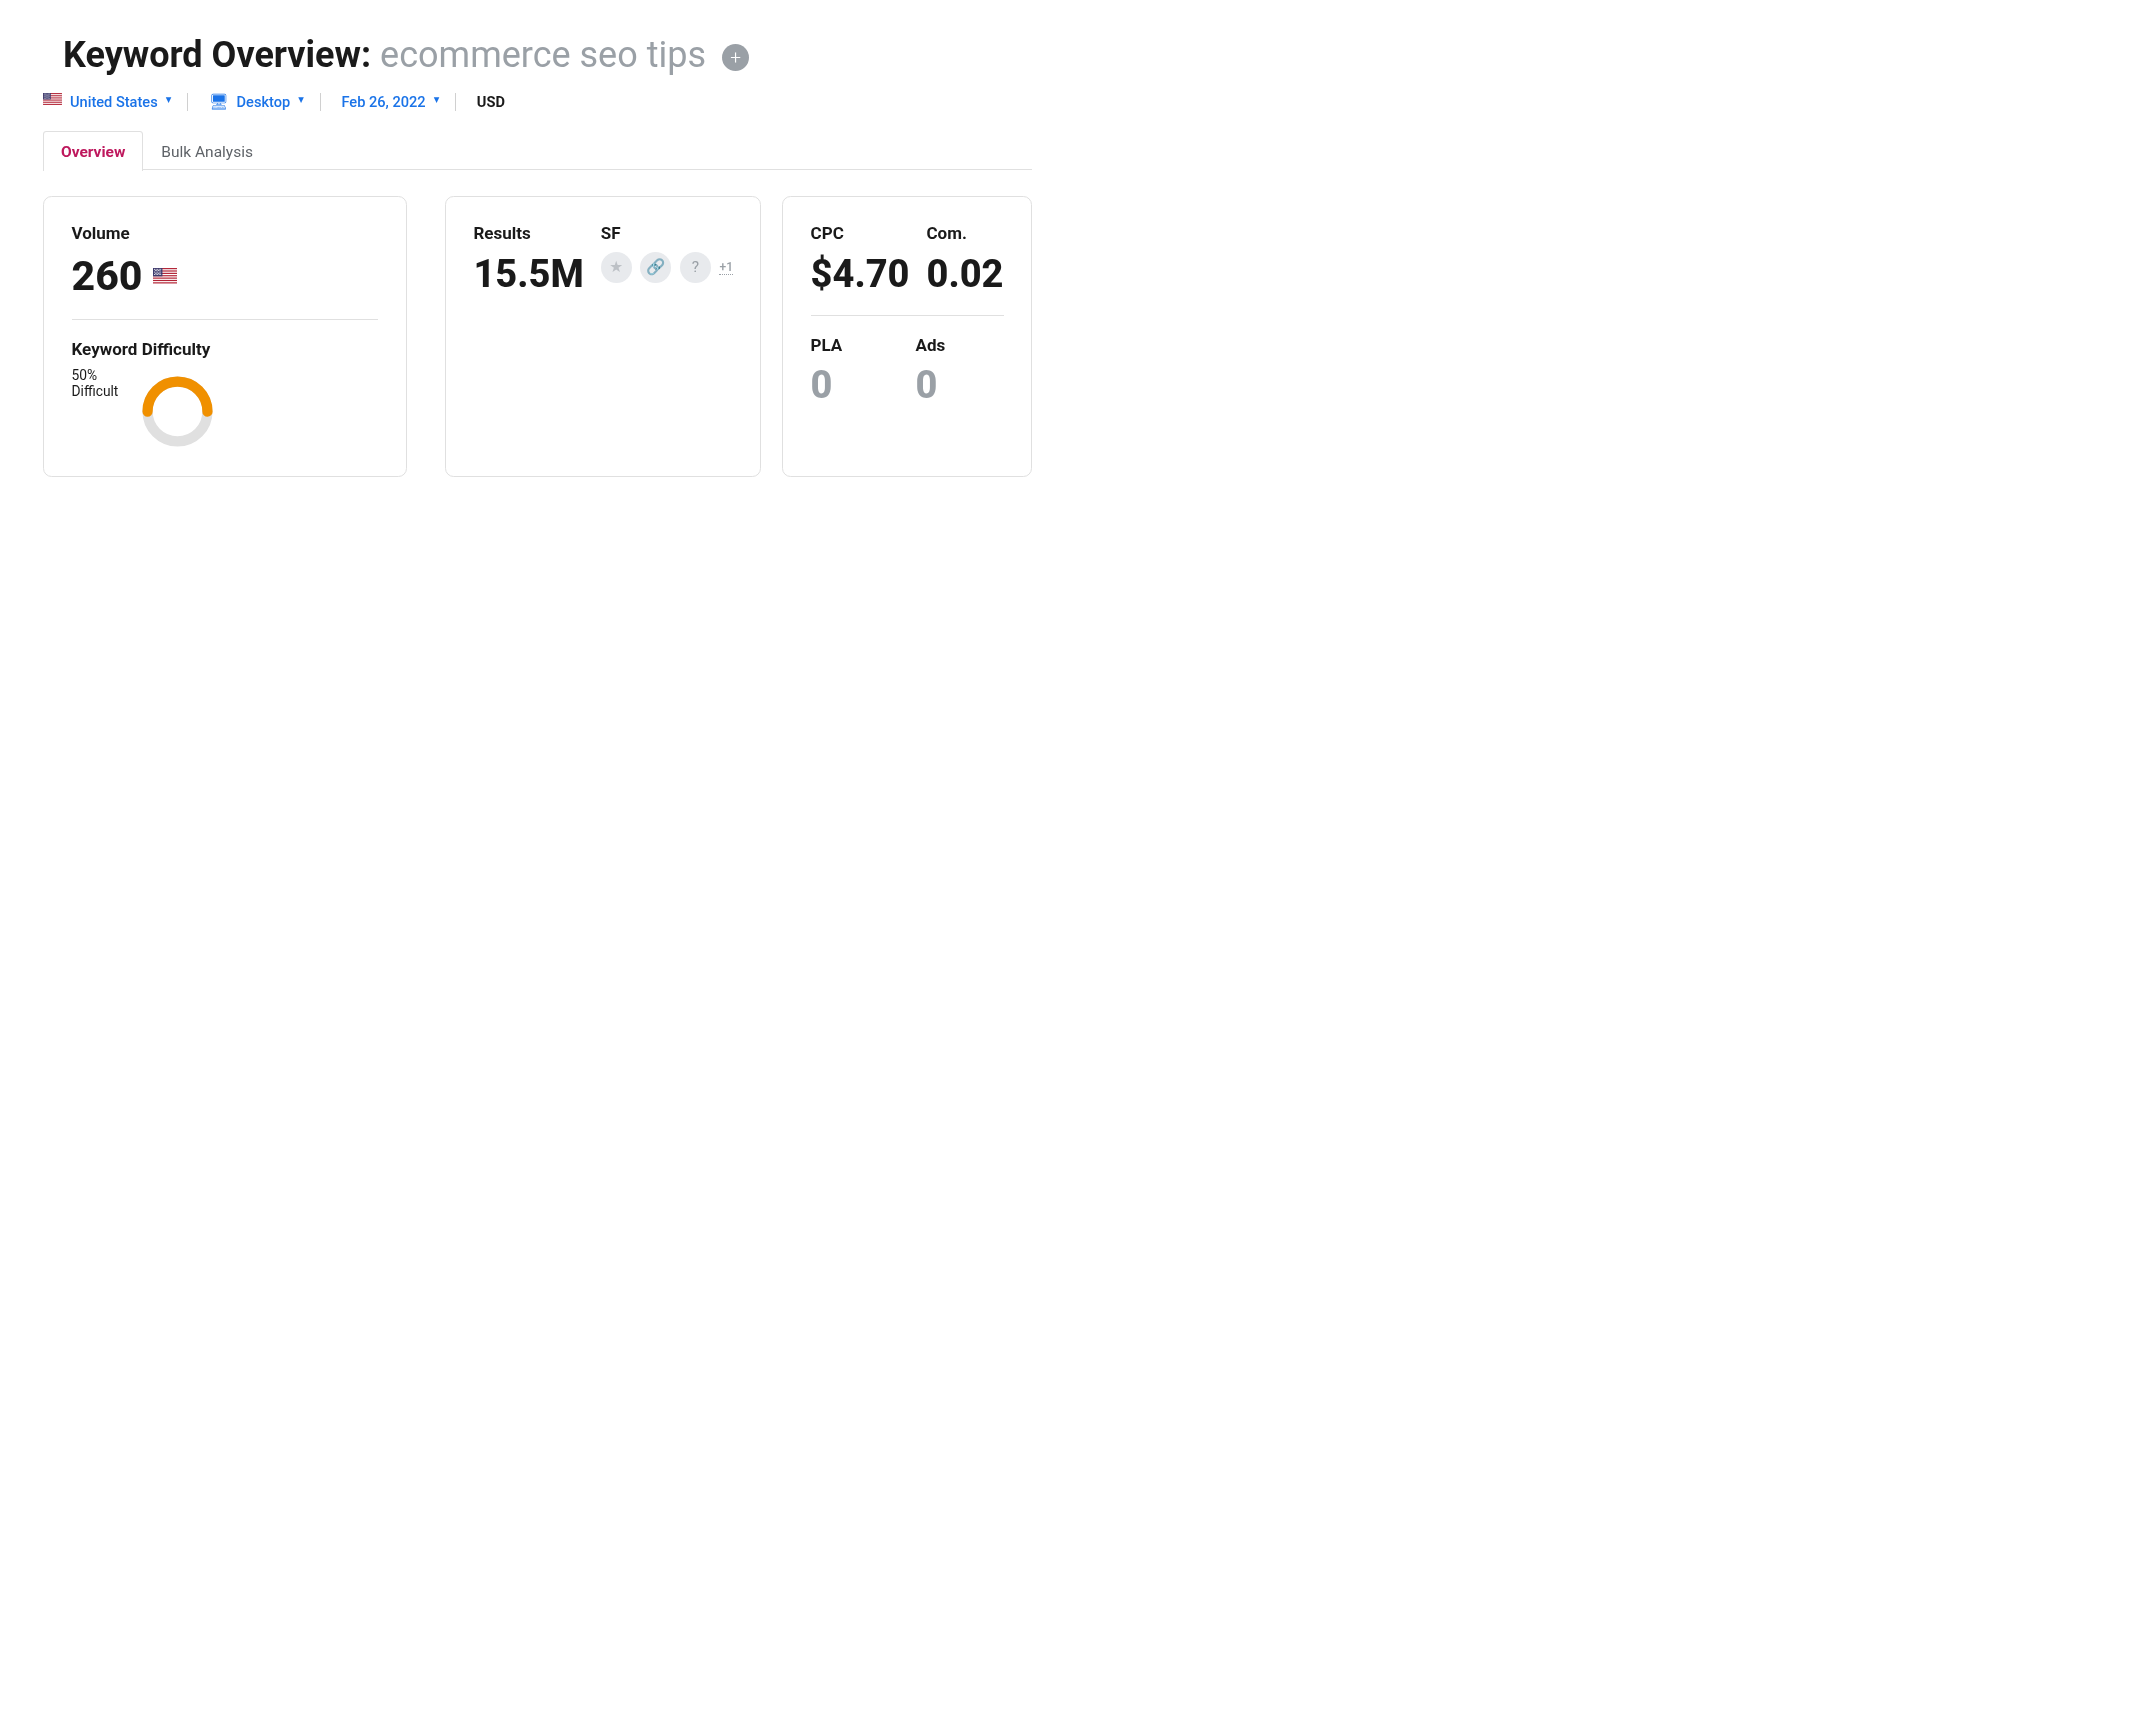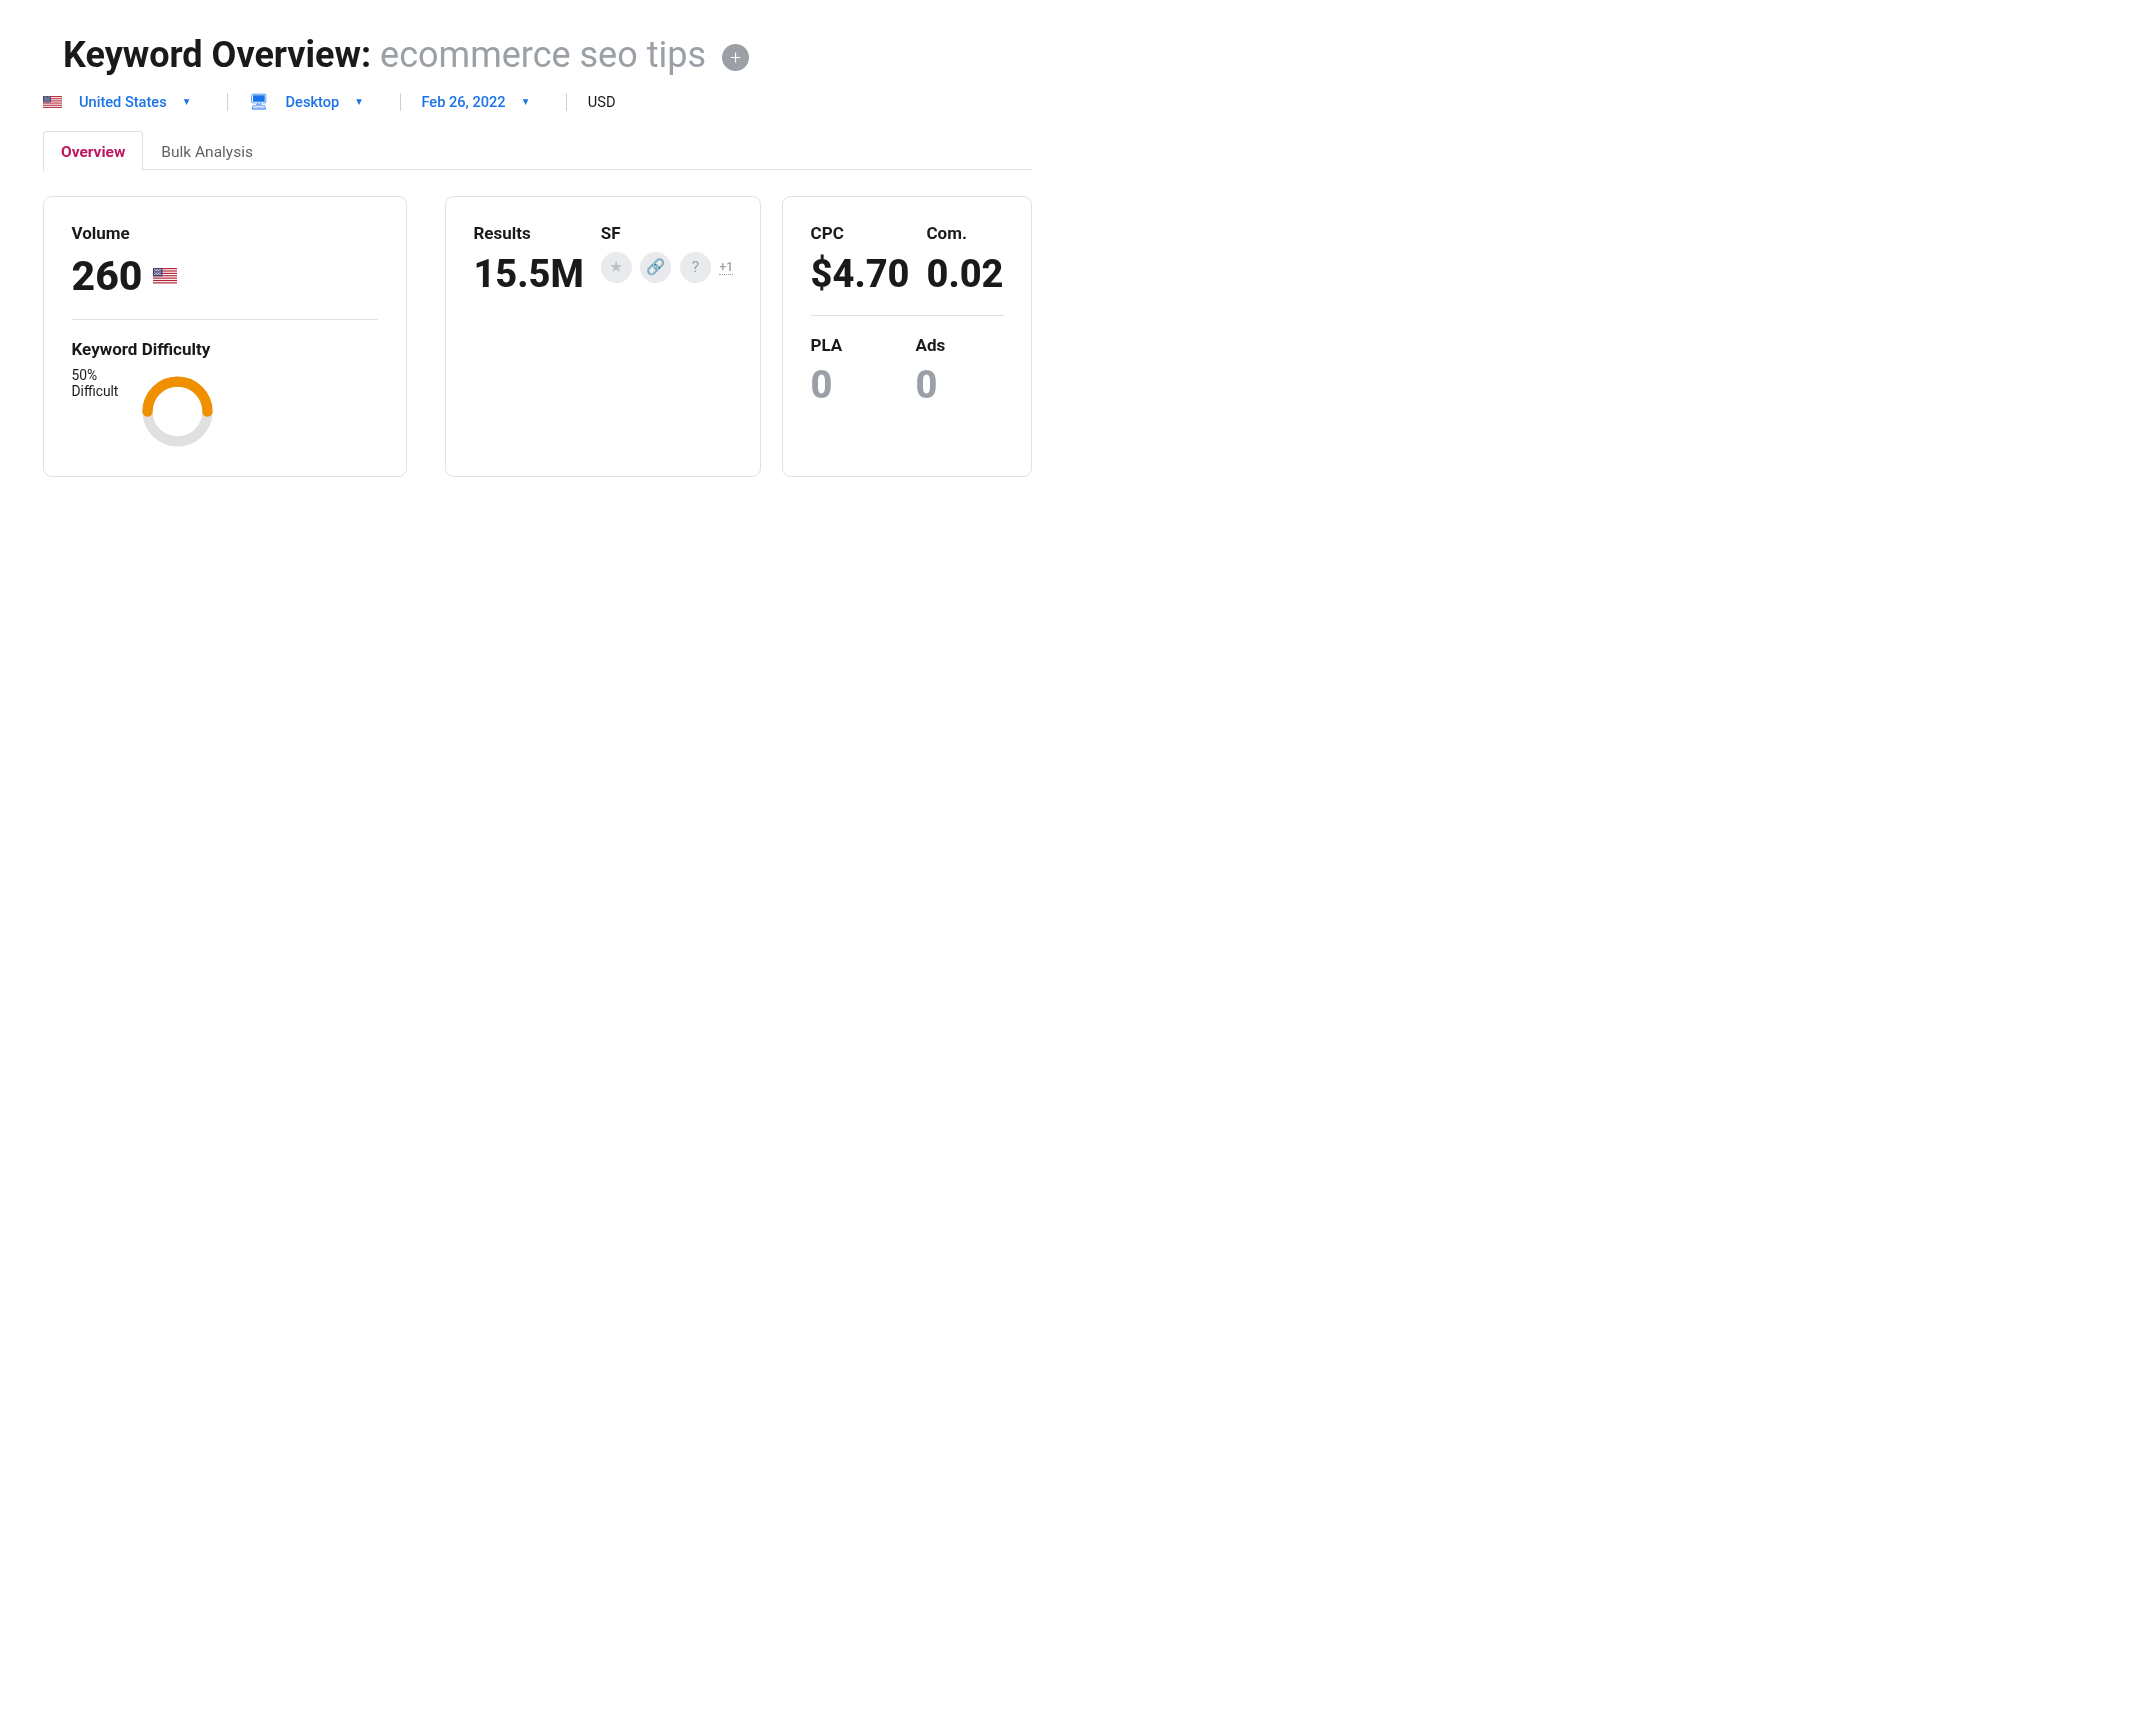--- a/index.html
+++ b/index.html
@@ -49,34 +49,33 @@
     .filter-bar {
       display: flex;
       align-items: center;
       gap: 0;
       margin-bottom: 20.6px;
       font-size: 14.6px;
     }
 
     .filter-item {
       display: flex;
-      align-items: center;
-      gap: 17px;
+      gap: 8px;
       color: #1a73e8;
       cursor: pointer;
-      padding-right: 38px;
+      padding-right: 16px;
       margin-right: 20.6px;
       border-right: 1.3px solid #d0d0d0;
       font-weight: 500;
     }
 
     .filter-item:last-child {
       border-right: none;
       color: #1a1a1a;
-      font-weight: 400;
+      font-weight: 700;
       cursor: default;
     }
 
     .filter-item .chevron {
       font-size: 11.2px;
       color: #1a73e8;
     }
 
     .desktop-icon {
       font-size: 15.5px;

